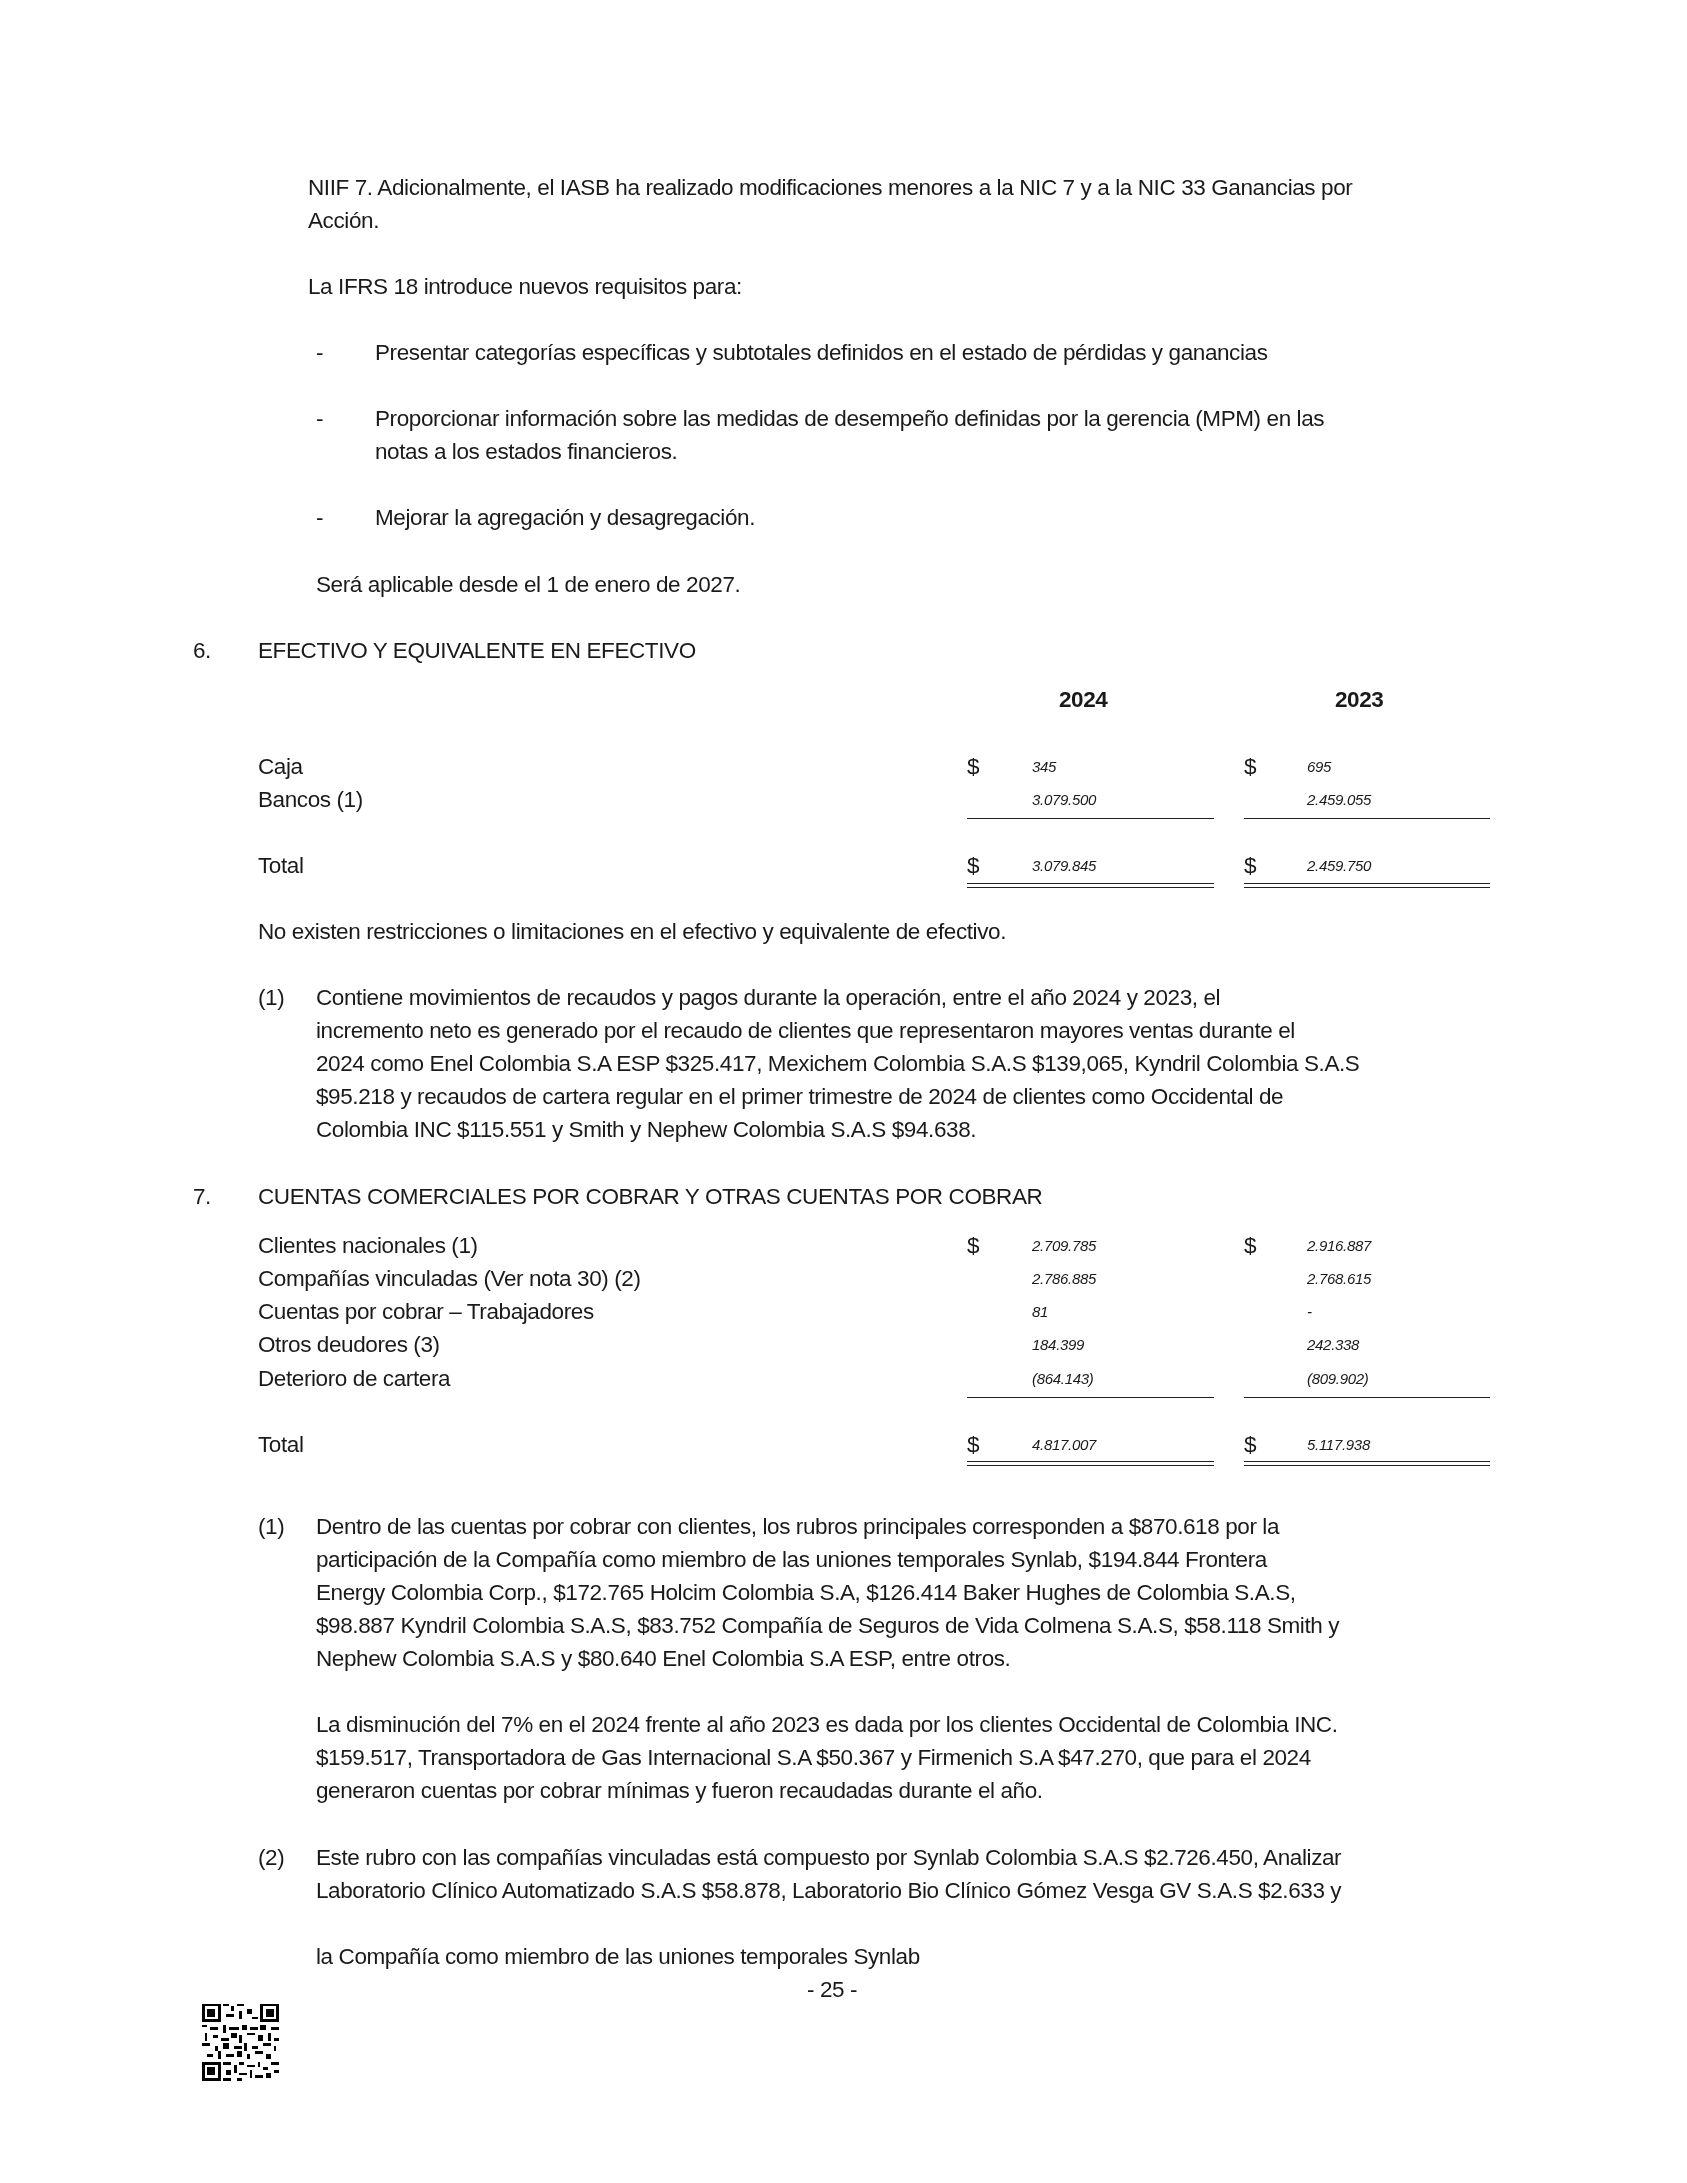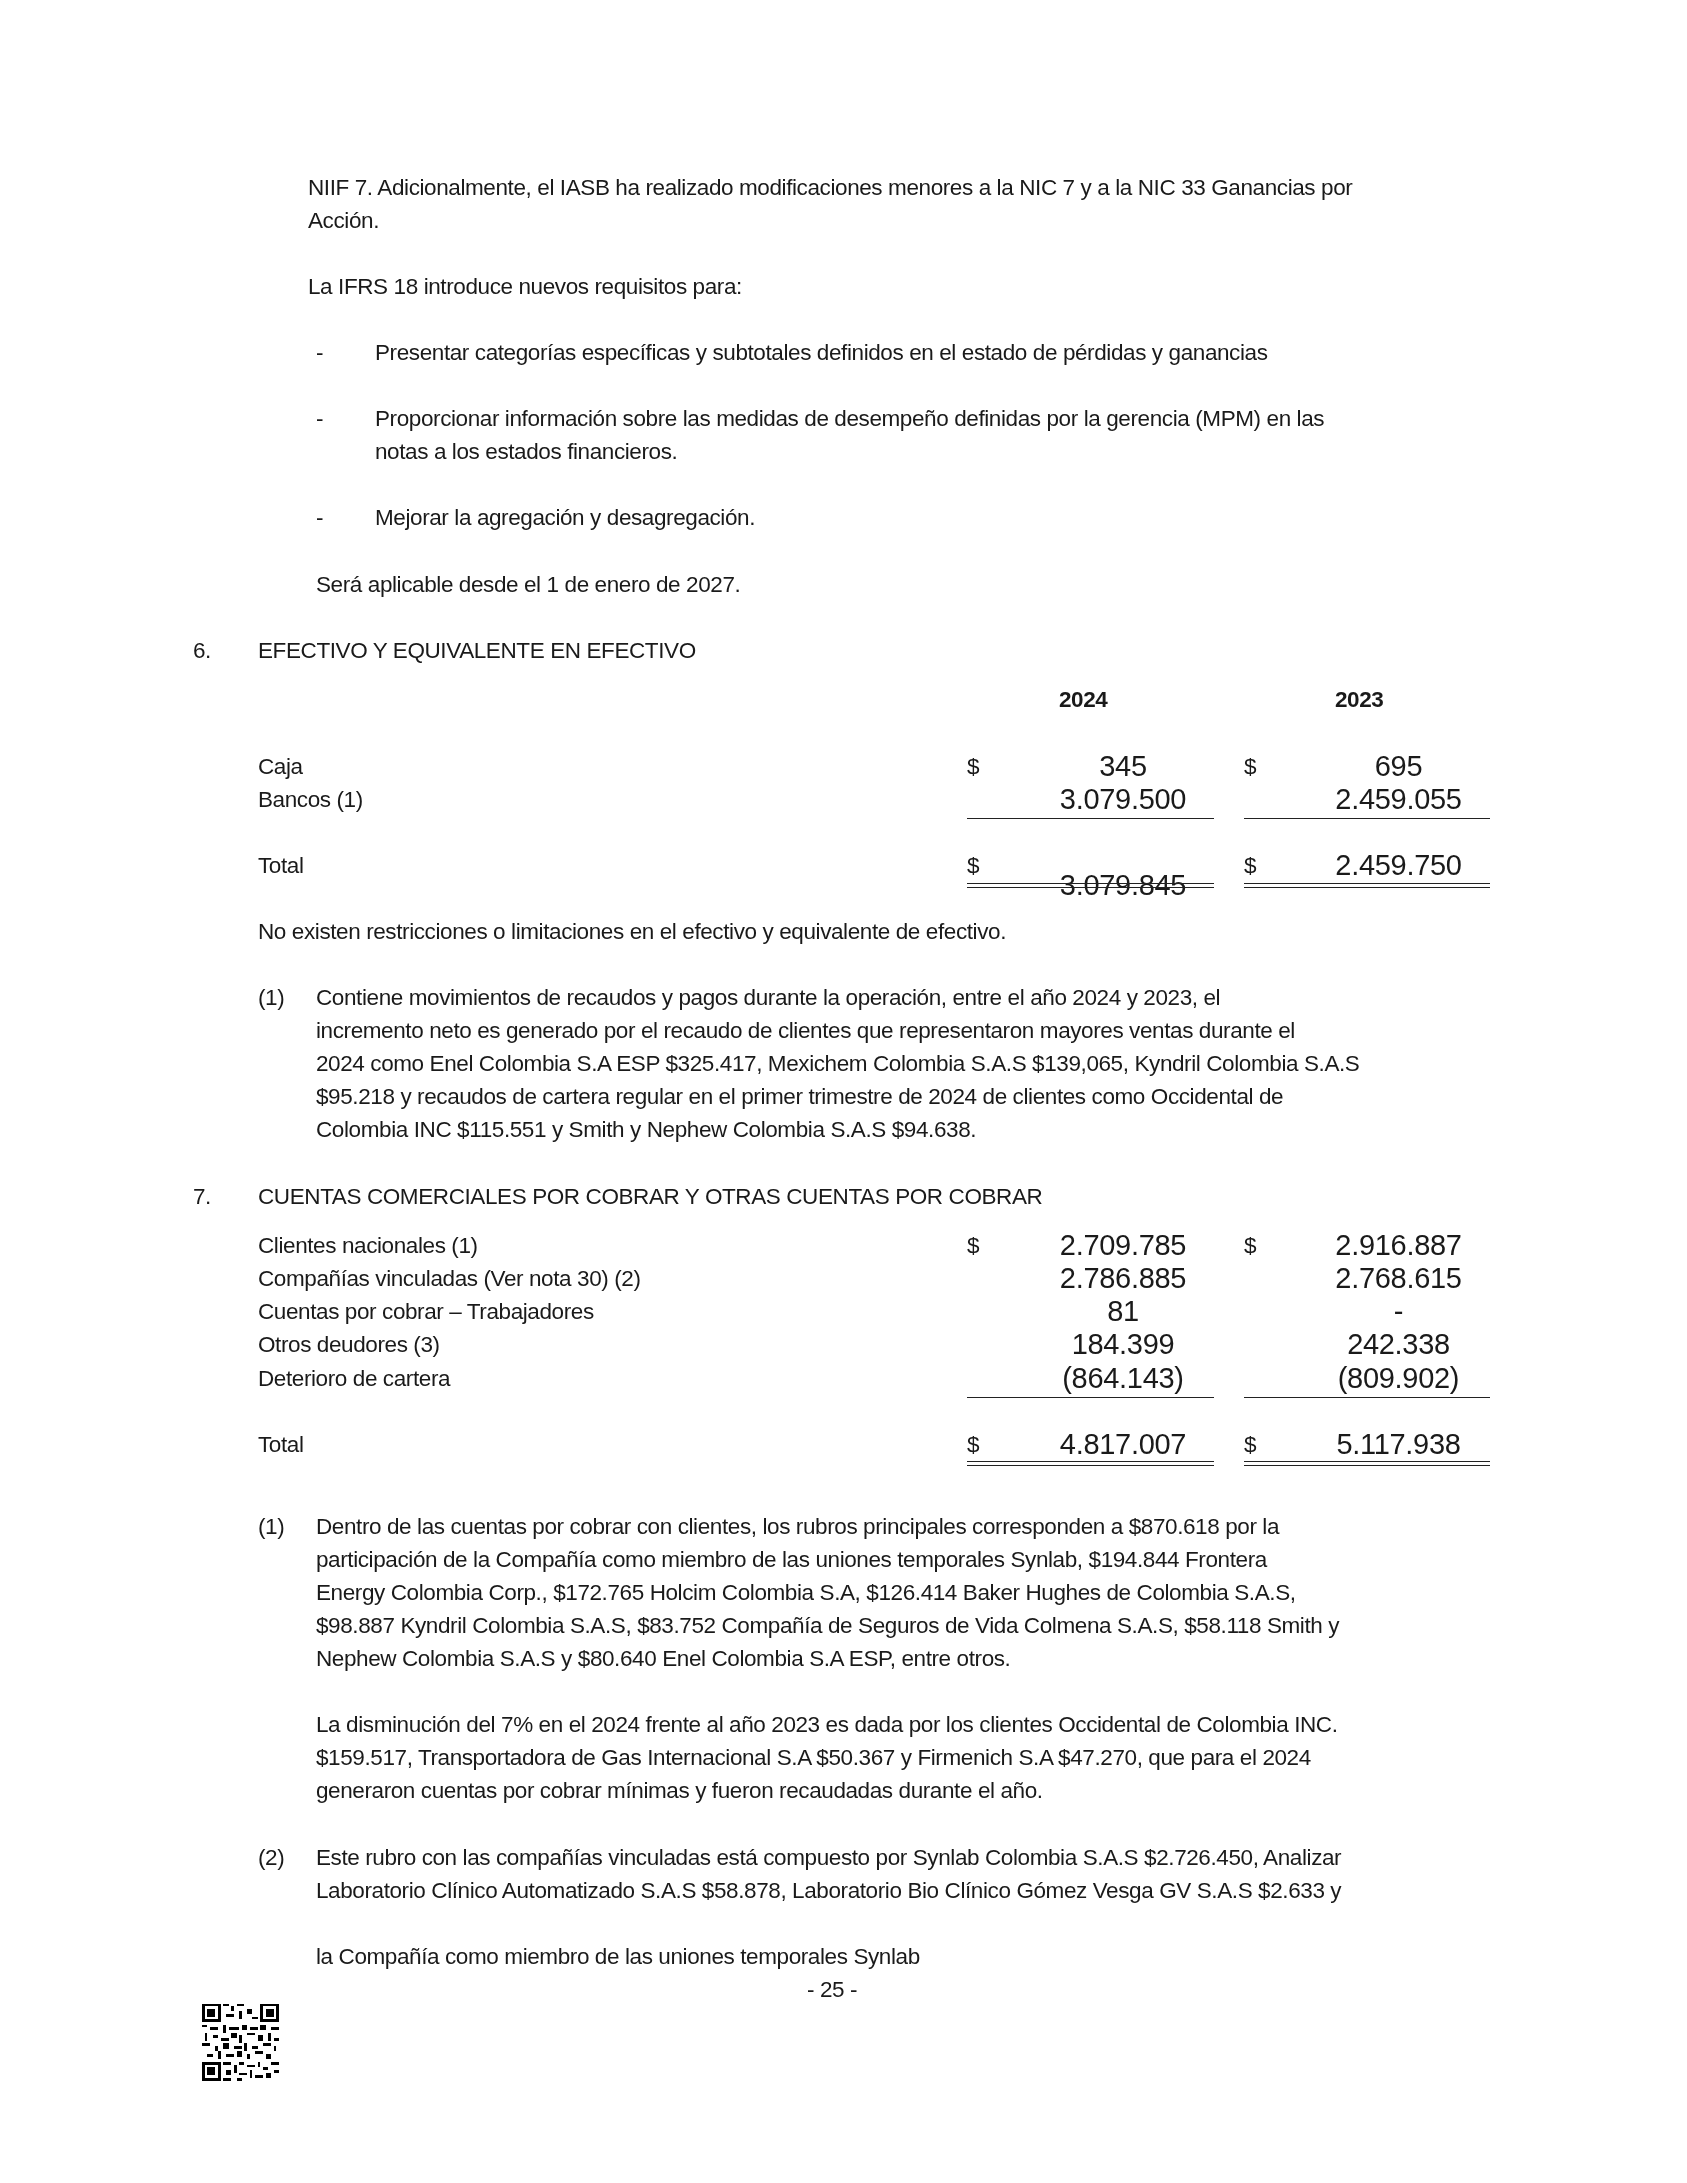--- a/index.html
+++ b/index.html
@@ -3,21 +3,21 @@
 <meta charset="utf-8">
 <style>
   html, body { margin: 0; padding: 0; background: #ffffff; }
   body {
     width: 1687px; height: 2183px; position: relative; overflow: hidden;
     font-family: "Liberation Sans", sans-serif; color: #1a1a1a;
   }
   .page { position: absolute; left: 0; top: 0; width: 1410px; height: 2183px; }
   .t { position: absolute; font-size: 22.5px; line-height: 33px; white-space: nowrap; letter-spacing: -0.4px; }
   .bold { font-weight: bold; }
-  .num { position: absolute; font-size: 29px; line-height: 33px; text-align: center; white-space: nowrap; letter-spacing: -0.3px; }
+  .num { position: absolute; font-size: 15px; line-height: 33px; text-align: left; white-space: nowrap; letter-spacing: -0.3px; font-style: italic; }
   .cur { position: absolute; font-size: 22.5px; line-height: 33px; }
   .ul1 { position: absolute; height: 0; border-top: 1.3px solid #222; }
   .ul2 { position: absolute; height: 2.6px; border-top: 1.3px solid #222; border-bottom: 1.3px solid #222; }
   .qr { position: absolute; left: 202px; top: 2003px; width: 77px; height: 78px; }
 </style>
 </head>
 <body>
 
 <div class="page">
 
@@ -50,21 +50,21 @@
   <div class="num" style="left:1307px; width:183px; top:750px;">695</div>
 
   <div class="t" style="left:258px; top:783px;">Bancos (1)</div>
   <div class="num" style="left:1032px; width:182px; top:783px;">3.079.500</div>
   <div class="num" style="left:1307px; width:183px; top:783px;">2.459.055</div>
   <div class="ul1" style="left:967px; width:247px; top:818px;"></div>
   <div class="ul1" style="left:1244px; width:246px; top:818px;"></div>
 
   <div class="t" style="left:258px; top:849px;">Total</div>
   <div class="cur" style="left:967px; top:849px;">$</div>
-  <div class="num" style="left:1032px; width:182px; top:849px;margin-top:20px;">3.079.845</div>
+  <div class="num" style="left:1032px; width:182px; top:849px;">3.079.845</div>
   <div class="cur" style="left:1244px; top:849px;">$</div>
   <div class="num" style="left:1307px; width:183px; top:849px;">2.459.750</div>
   <div class="ul2" style="left:967px; width:247px; top:883px;"></div>
   <div class="ul2" style="left:1244px; width:246px; top:883px;"></div>
 
   <div class="t" style="left:258px; top:915px;">No existen restricciones o limitaciones en el efectivo y equivalente de efectivo.</div>
 
   <div class="t" style="left:258px; top:981px;">(1)</div>
   <div class="t" style="left:316px; top:981px;">Contiene movimientos de recaudos y pagos durante la operación, entre el año 2024 y 2023, el</div>
   <div class="t" style="left:316px; top:1014px;">incremento neto es generado por el recaudo de clientes que representaron mayores ventas durante el</div>

